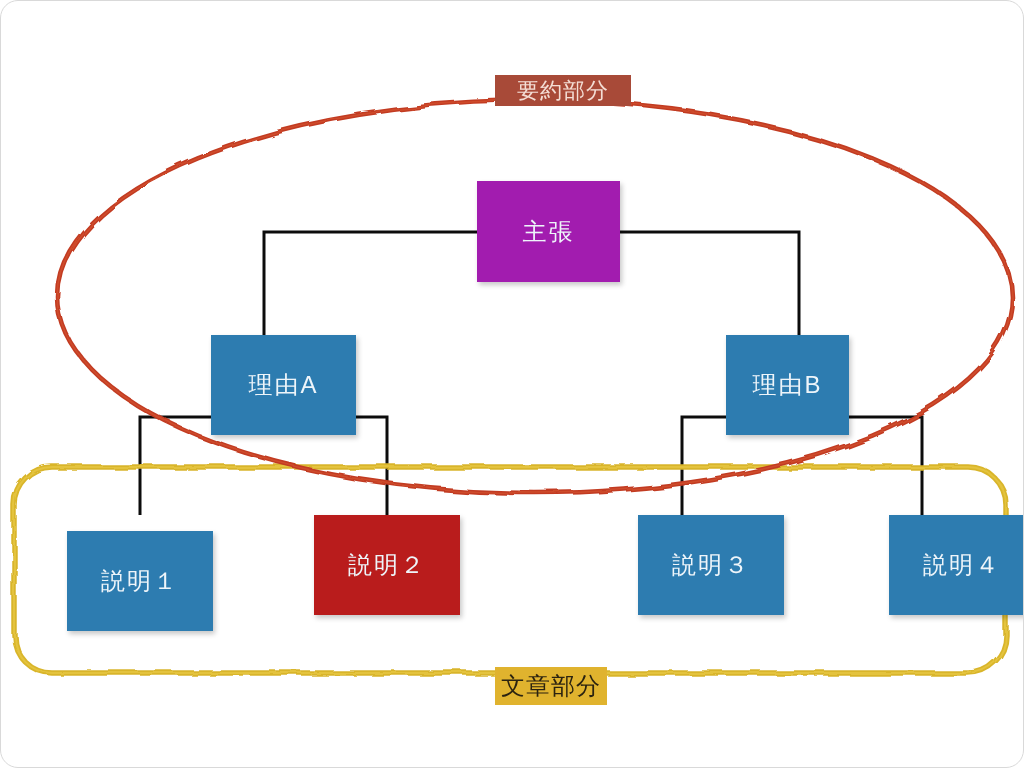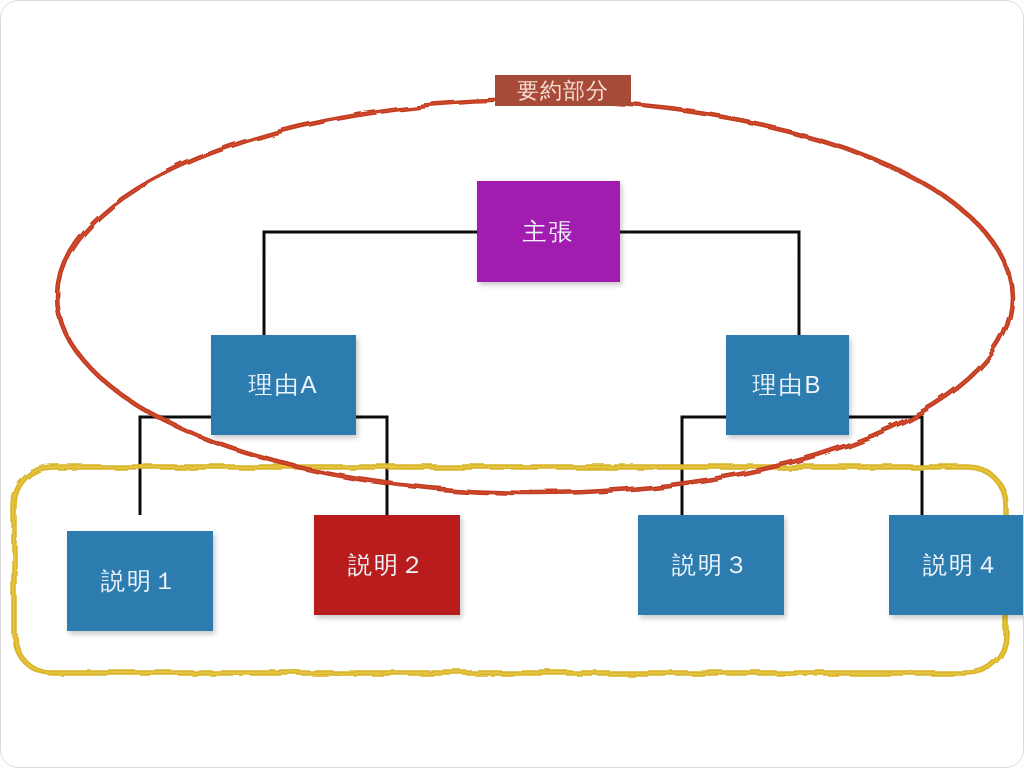--- a/index.html
+++ b/index.html
@@ -67,14 +67,15 @@
 
   <div class="node" id="node-claim" style="background-color: #a21caf; color: rgb(238, 245, 250);">主張</div>
   <div class="node" id="node-reason-a" style="background-color: rgb(45, 124, 176); color: rgb(238, 245, 250); margin-left: 20px;">理由A</div>
   <div class="node" id="node-reason-b" style="background-color: rgb(45, 124, 176); color: rgb(238, 245, 250);">理由B</div>
   <div class="node" id="node-explanation-1" style="background-color: rgb(45, 124, 176); color: rgb(238, 245, 250);">説明１</div>
   <div class="node" id="node-explanation-2" style="background-color: #b91c1c; color: rgb(238, 245, 250);">説明２</div>
   <div class="node" id="node-explanation-3" style="background-color: rgb(45, 124, 176); color: rgb(238, 245, 250);">説明３</div>
   <div class="node" id="node-explanation-4" style="background-color: rgb(45, 124, 176); color: rgb(238, 245, 250);">説明４</div>
 
   <div class="tag" id="tag-summary" style="background-color: rgb(168, 74, 56); color: rgb(244, 222, 213);">要約部分</div>
+  <div class="tag" id="tag-body" style="background-color: rgb(224, 179, 46); color: rgb(43, 35, 16);">文章部分</div>
 
 </div>
 
 </body></html>

